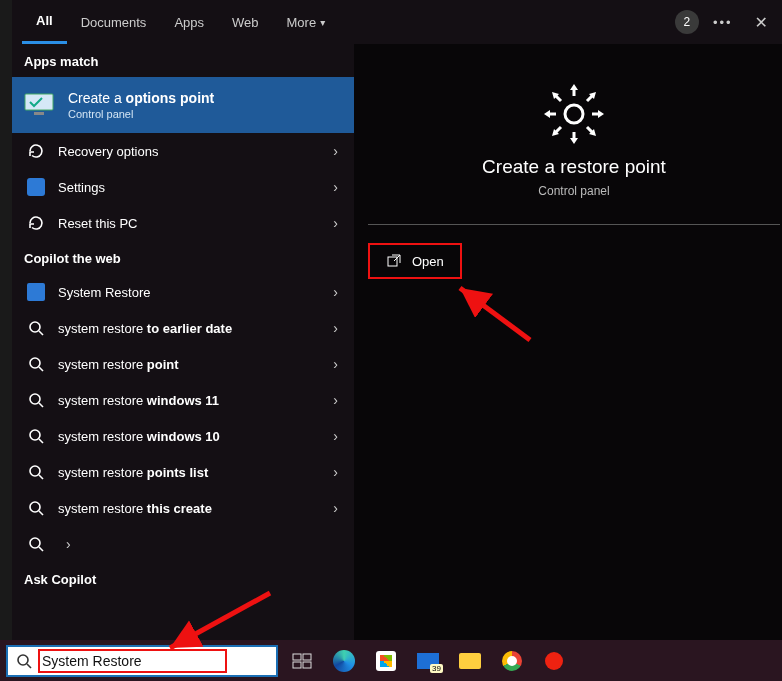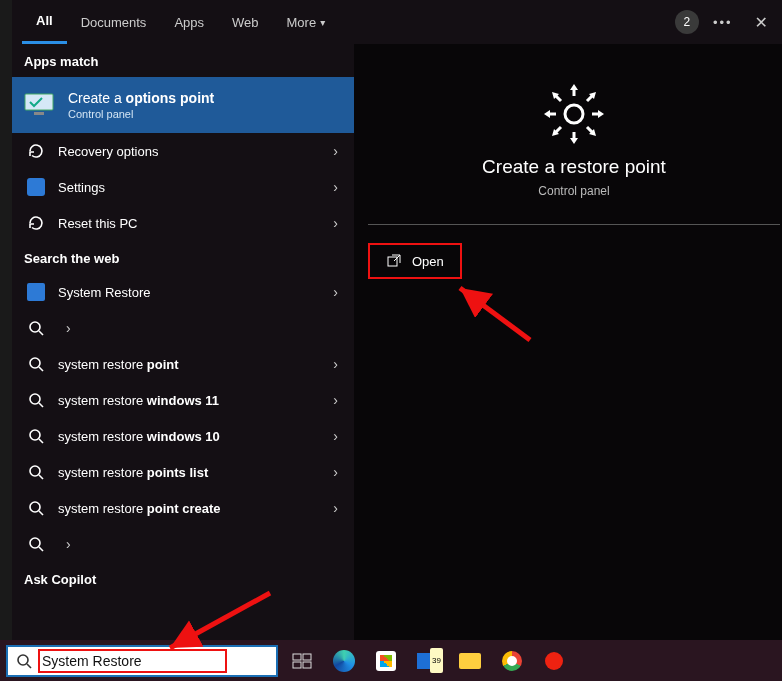--- a/index.html
+++ b/index.html
@@ -45,21 +45,21 @@
 
 .taskbar { position: absolute; bottom: 0; left: 0; width: 782px; height: 41px; background: #2a1520; display: flex; align-items: center; padding: 0 6px; gap: 6px; }
 .tb-search { width: 272px; height: 32px; background: #fff; display: flex; align-items: center; padding: 0 8px; border: 2px solid #1a6fb5; }
 .tb-search input { border: none; outline: none; font-size: 14px; flex: 1; background: transparent; color: #111; }
 .tb-icon { width: 36px; height: 32px; display: flex; align-items: center; justify-content: center; cursor: pointer; }
 .tb-icon svg, .tb-icon .dot { pointer-events: none; }
 .tb-edge { width:22px; height:22px; border-radius:50%; background: conic-gradient(#3fd1b0,#1f8fe6,#1148a0,#3fd1b0); }
 .tb-store { width:20px; height:20px; background:#fff; border-radius:3px; position:relative; }
 .tb-store::before { content:""; position:absolute; inset:4px; background:linear-gradient(45deg,#f25022 50%,#7fba00 50%) top/100% 50% no-repeat, linear-gradient(45deg,#00a4ef 50%,#ffb900 50%) bottom/100% 50% no-repeat; }
 .tb-mail { width:22px; height:16px; background:#1d6fd6; position:relative; }
-.tb-mail .mb { position:absolute; right:-4px; bottom:-4px; background:#fef9c3; color:#000; font-size:8px; padding:8px 2px; border-radius:2px; }
+.tb-mail .mb { position:absolute; right:-4px; bottom:-4px; background:#fef9c3; color:#000; font-size:8px; padding:0 2px; border-radius:2px; }
 .tb-files { width:22px; height:16px; background:#ffcf3f; border-radius:2px; }
 .tb-chrome { width:20px; height:20px; border-radius:50%; background: conic-gradient(#ea4335 0 120deg,#34a853 120deg 240deg,#fbbc05 240deg 360deg); position:relative; }
 .tb-chrome::after { content:""; position:absolute; inset:5px; background:#fff; border-radius:50%; }
 .tb-rec { width:18px; height:18px; border-radius:50%; background:#e21; }
 
 .arrow1 { position:absolute; left:160px; top:588px; width:120px; height:70px; pointer-events:none; }
 .arrow2 { position:absolute; left:450px; top:280px; width:90px; height:70px; pointer-events:none; }
 .hl-search-text { border: 2px solid #e11; padding: 1px 2px; display: inline-block; }
 </style>
 </head>
@@ -121,36 +121,37 @@
         <span class="ricon">
             <svg width="18" height="18" viewBox="0 0 18 18">
               <path d="M3 9a6 6 0 1 1 2 4.5" stroke="#fff" stroke-width="1.6" fill="none"></path>
               <path d="M3 14v-4h4" stroke="#fff" stroke-width="1.6" fill="none"></path>
             </svg>
           </span>
         <span class="rtxt">Reset this PC</span>
         <span class="rarrow">›</span>
       </div>
 
-      <div class="section-label">Search the web</div>
+      <div class="section-label">Copilot the web</div>
       <div id="web-results">
           <div class="result">
             <span class="ricon">
               <span class="glyph-sysrestore"></span>
             </span>
             <span class="rtxt">System Restore</span>
             <span class="rarrow">›</span>
           </div>
           <div class="result">
             <span class="ricon">
               <svg width="16" height="16" viewBox="0 0 16 16">
                 <circle cx="7" cy="7" r="5" stroke="#fff" stroke-width="1.6" fill="none"></circle>
                 <line x1="11" y1="11" x2="15" y2="15" stroke="#fff" stroke-width="1.6"></line>
               </svg>
             </span>
+            <span class="rtxt">system restore <b>to earlier date</b></span>
             <span class="rarrow">›</span>
           </div>
           <div class="result">
             <span class="ricon">
               <svg width="16" height="16" viewBox="0 0 16 16">
                 <circle cx="7" cy="7" r="5" stroke="#fff" stroke-width="1.6" fill="none"></circle>
                 <line x1="11" y1="11" x2="15" y2="15" stroke="#fff" stroke-width="1.6"></line>
               </svg>
             </span>
             <span class="rtxt">system restore <b>point</b></span>
@@ -186,21 +187,21 @@
             <span class="rtxt">system restore <b>points list</b></span>
             <span class="rarrow">›</span>
           </div>
           <div class="result">
             <span class="ricon">
               <svg width="16" height="16" viewBox="0 0 16 16">
                 <circle cx="7" cy="7" r="5" stroke="#fff" stroke-width="1.6" fill="none"></circle>
                 <line x1="11" y1="11" x2="15" y2="15" stroke="#fff" stroke-width="1.6"></line>
               </svg>
             </span>
-            <span class="rtxt">system restore <b>point create</b></span>
+            <span class="rtxt">system restore <b>this create</b></span>
             <span class="rarrow">›</span>
           </div>
           <div class="result">
             <span class="ricon">
               <svg width="16" height="16" viewBox="0 0 16 16">
                 <circle cx="7" cy="7" r="5" stroke="#fff" stroke-width="1.6" fill="none"></circle>
                 <line x1="11" y1="11" x2="15" y2="15" stroke="#fff" stroke-width="1.6"></line>
               </svg>
             </span>
             <span class="rarrow">›</span>

